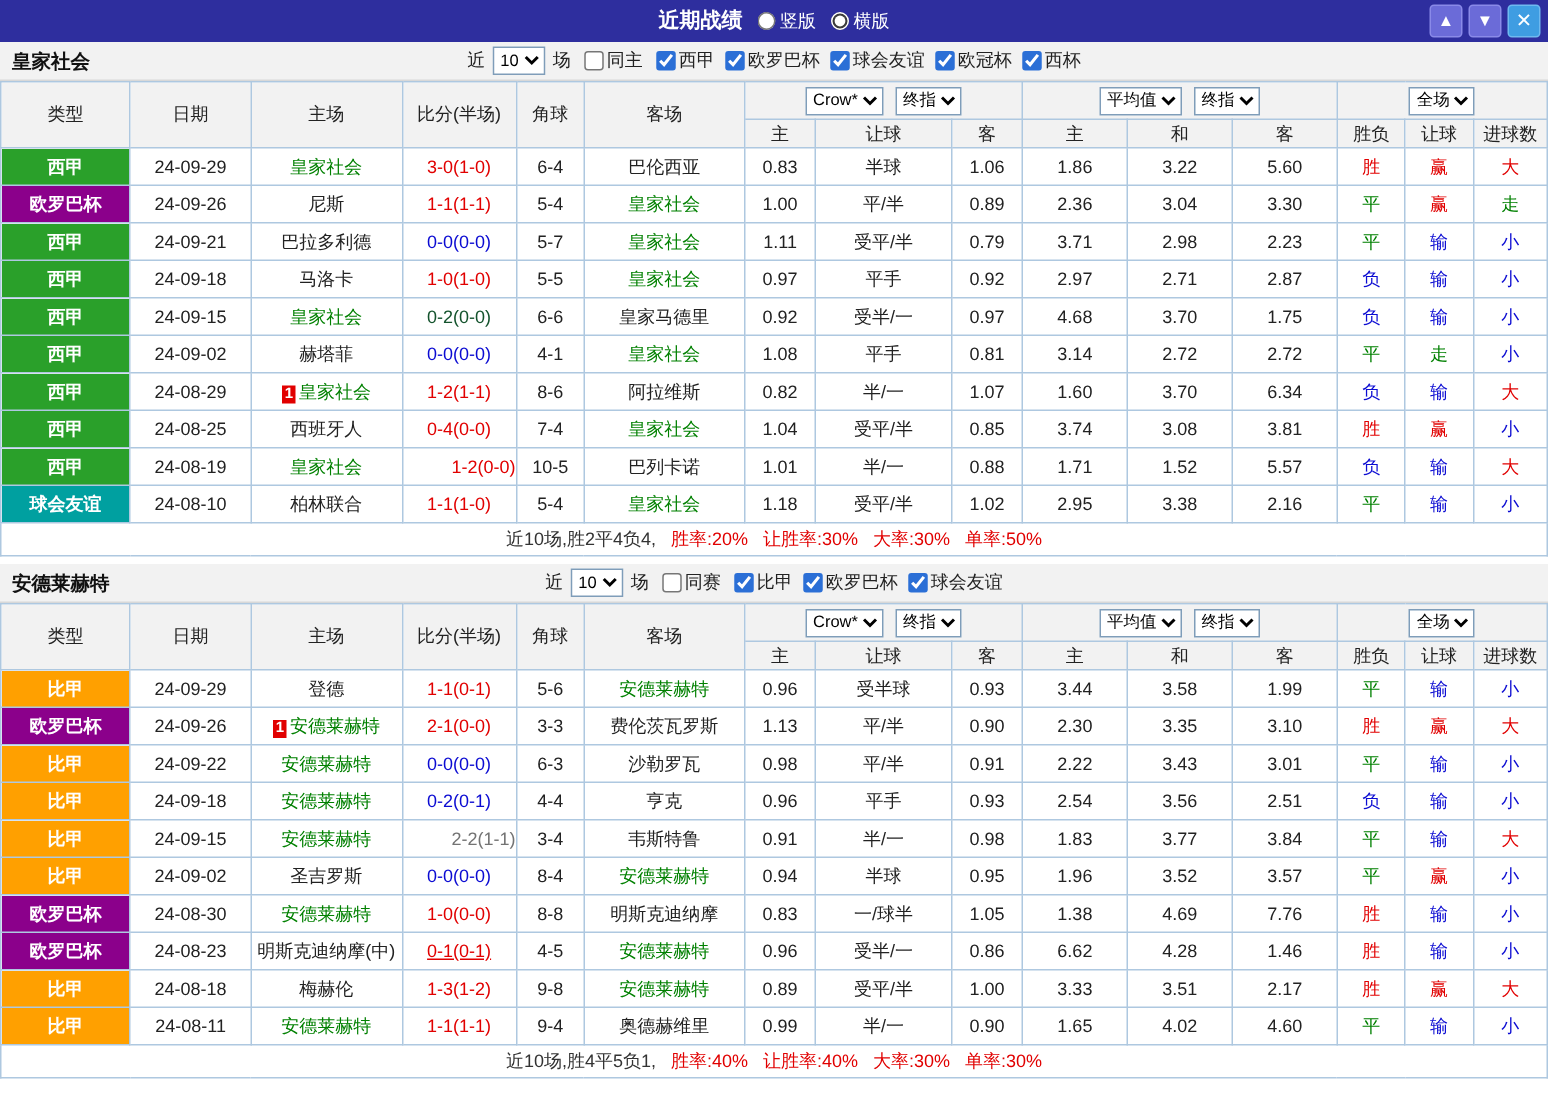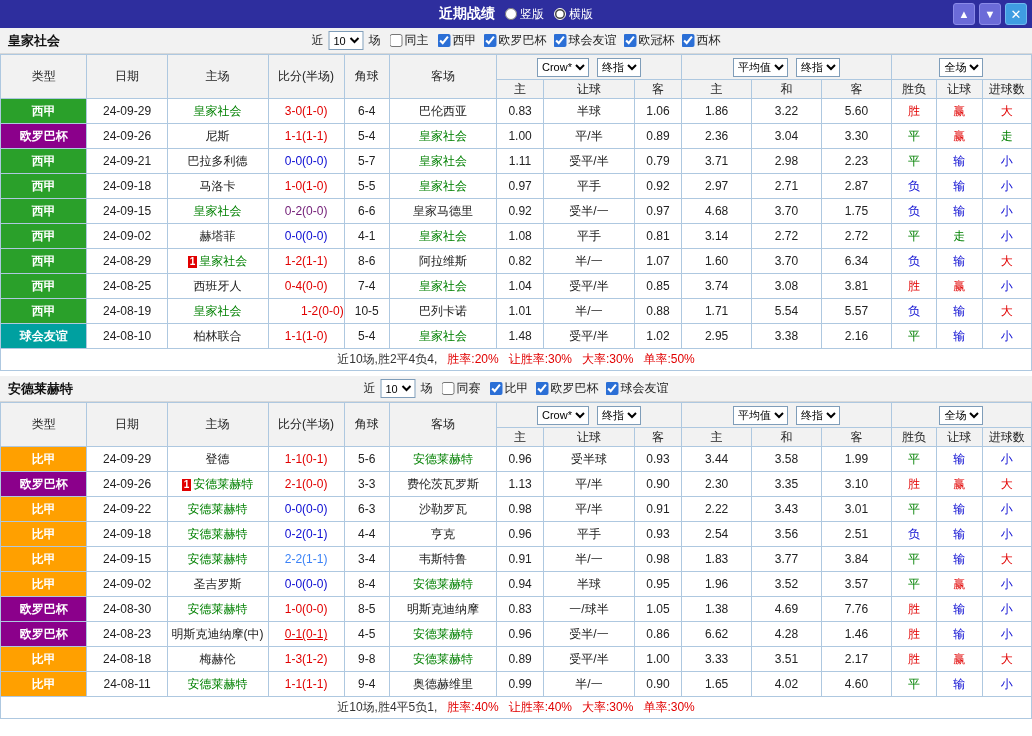--- a/index.html
+++ b/index.html
@@ -250,21 +250,21 @@
           <td class="">2.71</td>
           <td class="">2.87</td>
           <td class="" style="color: rgb(11, 11, 210);">负</td>
           <td class="" style="color: rgb(11, 11, 210);">输</td>
           <td class="" style="color: rgb(11, 11, 210);">小</td>
         </tr>
         <tr>
           <td class="type-cell" style="background: rgb(42, 160, 42); color: rgb(255, 255, 255); font-weight: bold;">西甲</td>
           <td class="">24-09-15</td>
           <td class=""><span style="color: rgb(0, 128, 0);">皇家社会</span></td>
-          <td class="" style="color: #701a75;">0-2(0-0)</td>
+          <td class="" style="color: #14532d;">0-2(0-0)</td>
           <td class="">6-6</td>
           <td class=""><span>皇家马德里</span></td>
           <td class="">0.92</td>
           <td class="">受半/一</td>
           <td class="">0.97</td>
           <td class="">4.68</td>
           <td class="">3.70</td>
           <td class="">1.75</td>
           <td class="" style="color: rgb(11, 11, 210);">负</td>
           <td class="" style="color: rgb(11, 11, 210);">输</td>
@@ -325,34 +325,34 @@
           <td class="type-cell" style="background: rgb(42, 160, 42); color: rgb(255, 255, 255); font-weight: bold;">西甲</td>
           <td class="">24-08-19</td>
           <td class=""><span style="color: rgb(0, 128, 0);">皇家社会</span></td>
           <td class="" style="color: rgb(225, 0, 0); text-align: right;">1-2(0-0)</td>
           <td class="">10-5</td>
           <td class=""><span>巴列卡诺</span></td>
           <td class="">1.01</td>
           <td class="">半/一</td>
           <td class="">0.88</td>
           <td class="">1.71</td>
-          <td class="">5.54</td>
+          <td class="">1.52</td>
           <td class="">5.57</td>
           <td class="" style="color: rgb(11, 11, 210);">负</td>
           <td class="" style="color: rgb(11, 11, 210);">输</td>
           <td class="" style="color: rgb(225, 0, 0);">大</td>
         </tr>
         <tr>
           <td class="type-cell" style="background: rgb(0, 160, 160); color: rgb(255, 255, 255); font-weight: bold;">球会友谊</td>
           <td class="">24-08-10</td>
           <td class=""><span>柏林联合</span></td>
           <td class="" style="color: rgb(225, 0, 0);">1-1(1-0)</td>
           <td class="">5-4</td>
           <td class=""><span style="color: rgb(0, 128, 0);">皇家社会</span></td>
-          <td class="">1.48</td>
+          <td class="">1.18</td>
           <td class="">受平/半</td>
           <td class="">1.02</td>
           <td class="">2.95</td>
           <td class="">3.38</td>
           <td class="">2.16</td>
           <td class="" style="color: rgb(0, 128, 0);">平</td>
           <td class="" style="color: rgb(11, 11, 210);">输</td>
           <td class="" style="color: rgb(11, 11, 210);">小</td>
         </tr>
         <tr class="summary">
@@ -509,21 +509,21 @@
           <td class="">3.56</td>
           <td class="">2.51</td>
           <td class="" style="color: rgb(11, 11, 210);">负</td>
           <td class="" style="color: rgb(11, 11, 210);">输</td>
           <td class="" style="color: rgb(11, 11, 210);">小</td>
         </tr>
         <tr>
           <td class="type-cell" style="background: rgb(255, 160, 0); color: rgb(255, 255, 255); font-weight: bold;">比甲</td>
           <td class="">24-09-15</td>
           <td class=""><span style="color: rgb(0, 128, 0);">安德莱赫特</span></td>
-          <td class="" style="color: #3b82f6;">2-2(1-1)</td>
+          <td class="" style="color: #737373; text-align: right;">2-2(1-1)</td>
           <td class="">3-4</td>
           <td class=""><span>韦斯特鲁</span></td>
           <td class="">0.91</td>
           <td class="">半/一</td>
           <td class="">0.98</td>
           <td class="">1.83</td>
           <td class="">3.77</td>
           <td class="">3.84</td>
           <td class="" style="color: rgb(0, 128, 0);">平</td>
           <td class="" style="color: rgb(11, 11, 210);">输</td>
@@ -544,21 +544,21 @@
           <td class="">3.57</td>
           <td class="" style="color: rgb(0, 128, 0);">平</td>
           <td class="" style="color: rgb(225, 0, 0);">赢</td>
           <td class="" style="color: rgb(11, 11, 210);">小</td>
         </tr>
         <tr>
           <td class="type-cell" style="background: rgb(139, 0, 139); color: rgb(255, 255, 255); font-weight: bold;">欧罗巴杯</td>
           <td class="">24-08-30</td>
           <td class=""><span style="color: rgb(0, 128, 0);">安德莱赫特</span></td>
           <td class="" style="color: rgb(225, 0, 0);">1-0(0-0)</td>
-          <td class="">8-5</td>
+          <td class="">8-8</td>
           <td class=""><span>明斯克迪纳摩</span></td>
           <td class="">0.83</td>
           <td class="">一/球半</td>
           <td class="">1.05</td>
           <td class="">1.38</td>
           <td class="">4.69</td>
           <td class="">7.76</td>
           <td class="" style="color: rgb(225, 0, 0);">胜</td>
           <td class="" style="color: rgb(11, 11, 210);">输</td>
           <td class="" style="color: rgb(11, 11, 210);">小</td>

